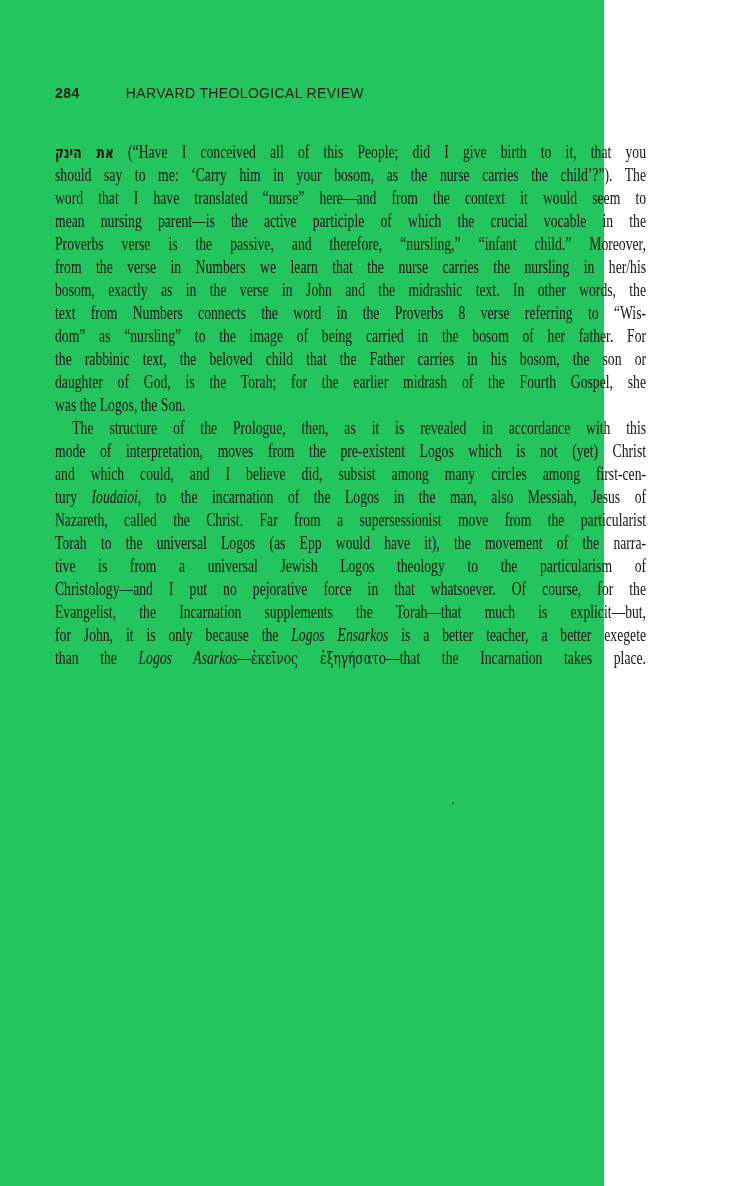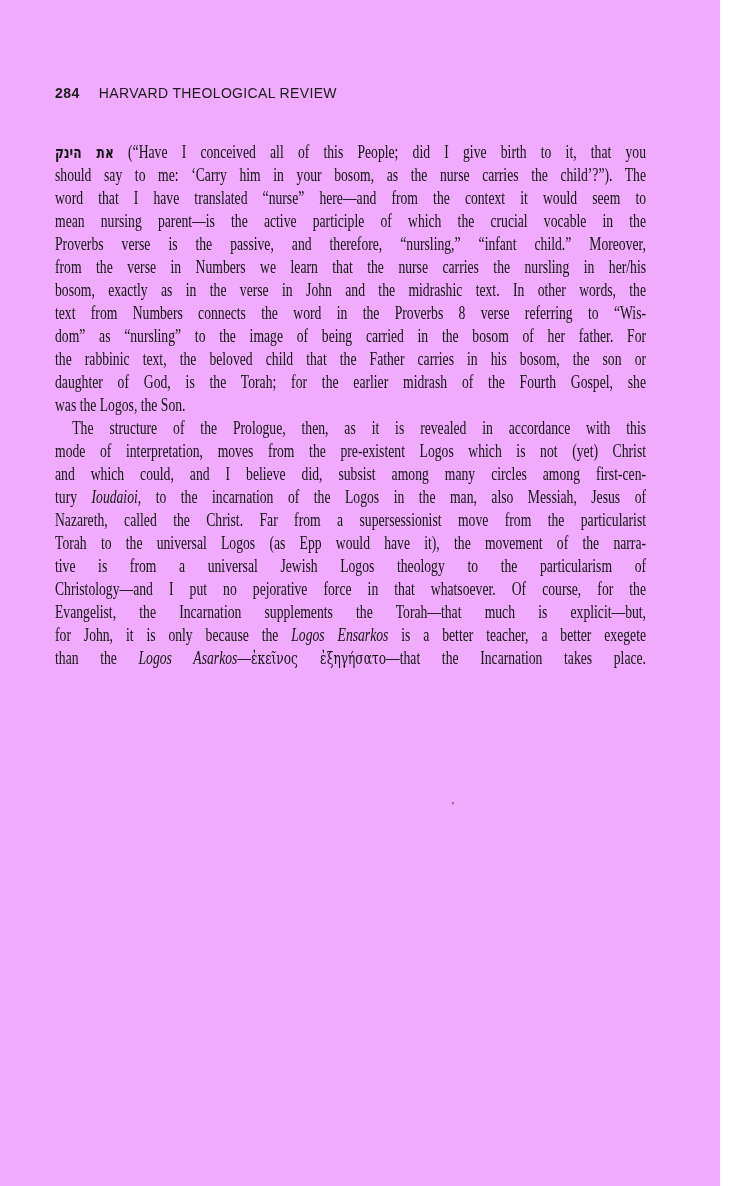--- a/index.html
+++ b/index.html
@@ -5,37 +5,37 @@
   html, body { margin: 0; padding: 0; }
   body {
     width: 748px; height: 1186px;
     background: #ffffff;
     font-family: "Liberation Serif", serif;
     color: #161616;
     overflow: hidden;
   }
   .page {
     position: relative;
-    width: 720px; height: 1186px;
-    background: #f0abfc;
+    width: 604px; height: 1186px;
+    background: #22c55e;
   }
   .running-head {
     position: absolute;
     top: 86px; left: 55px;
     display: flex;
     align-items: baseline;
     gap: 19px;
     font-family: "Liberation Sans", sans-serif;
     font-size: 14px;
     line-height: 14px;
     color: #1c1c1c;
     white-space: nowrap;
   }
   .running-head .pageno { font-weight: bold; letter-spacing: 0.5px; }
-  .running-head .journal { font-weight: normal; letter-spacing: 0.35px; }
+  .running-head .journal { font-weight: normal; letter-spacing: 0.35px; margin-left: 27px; }
   .textblock {
     position: absolute;
     top: 140px; left: 55px;
     width: 822px;
     transform: scaleX(0.719);
     transform-origin: 0 0;
     font-size: 19px;
     color: #141414;
   }
   .line {

